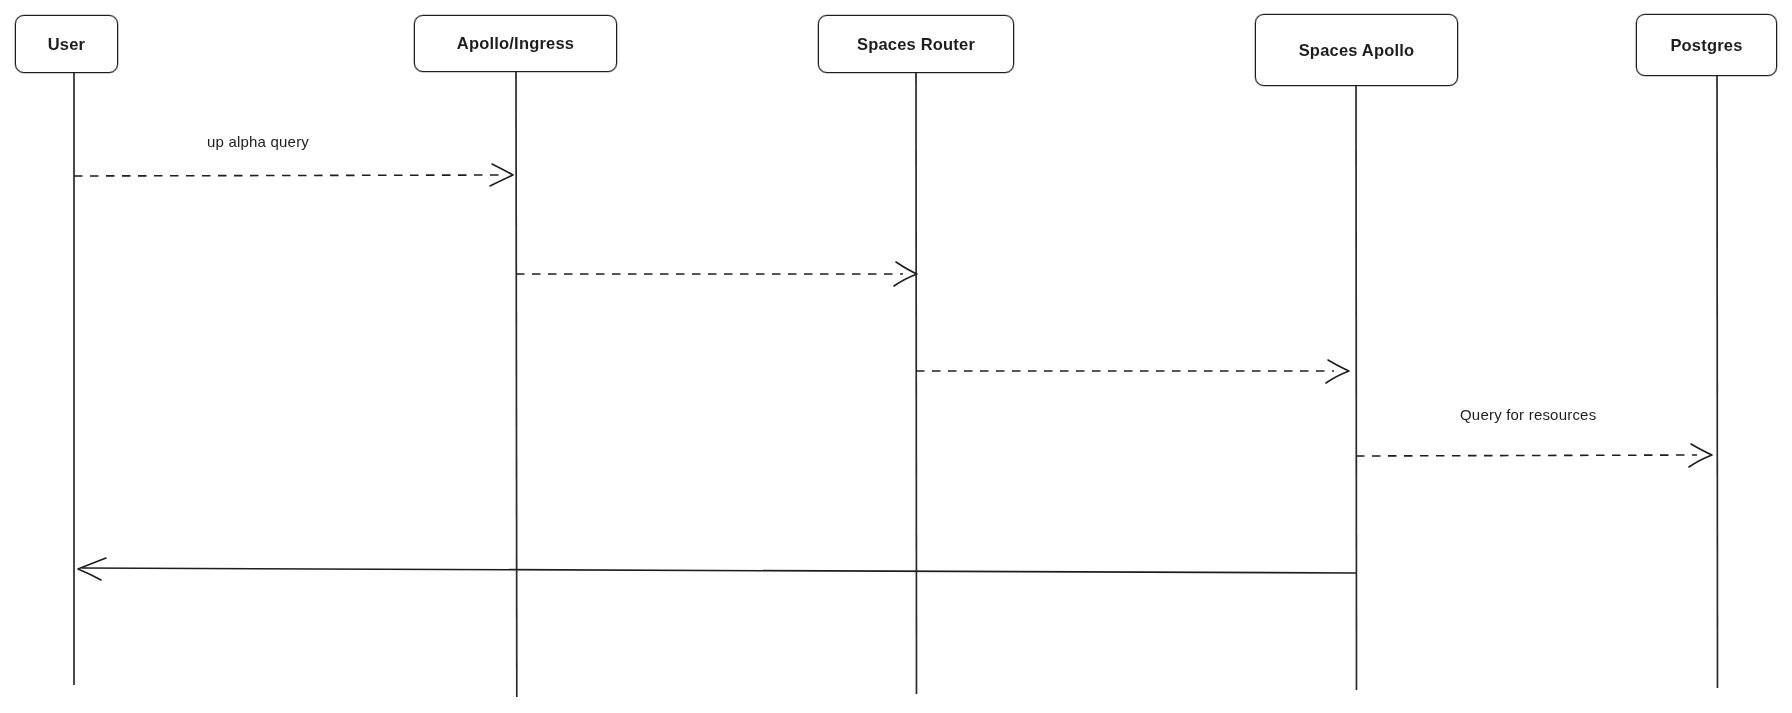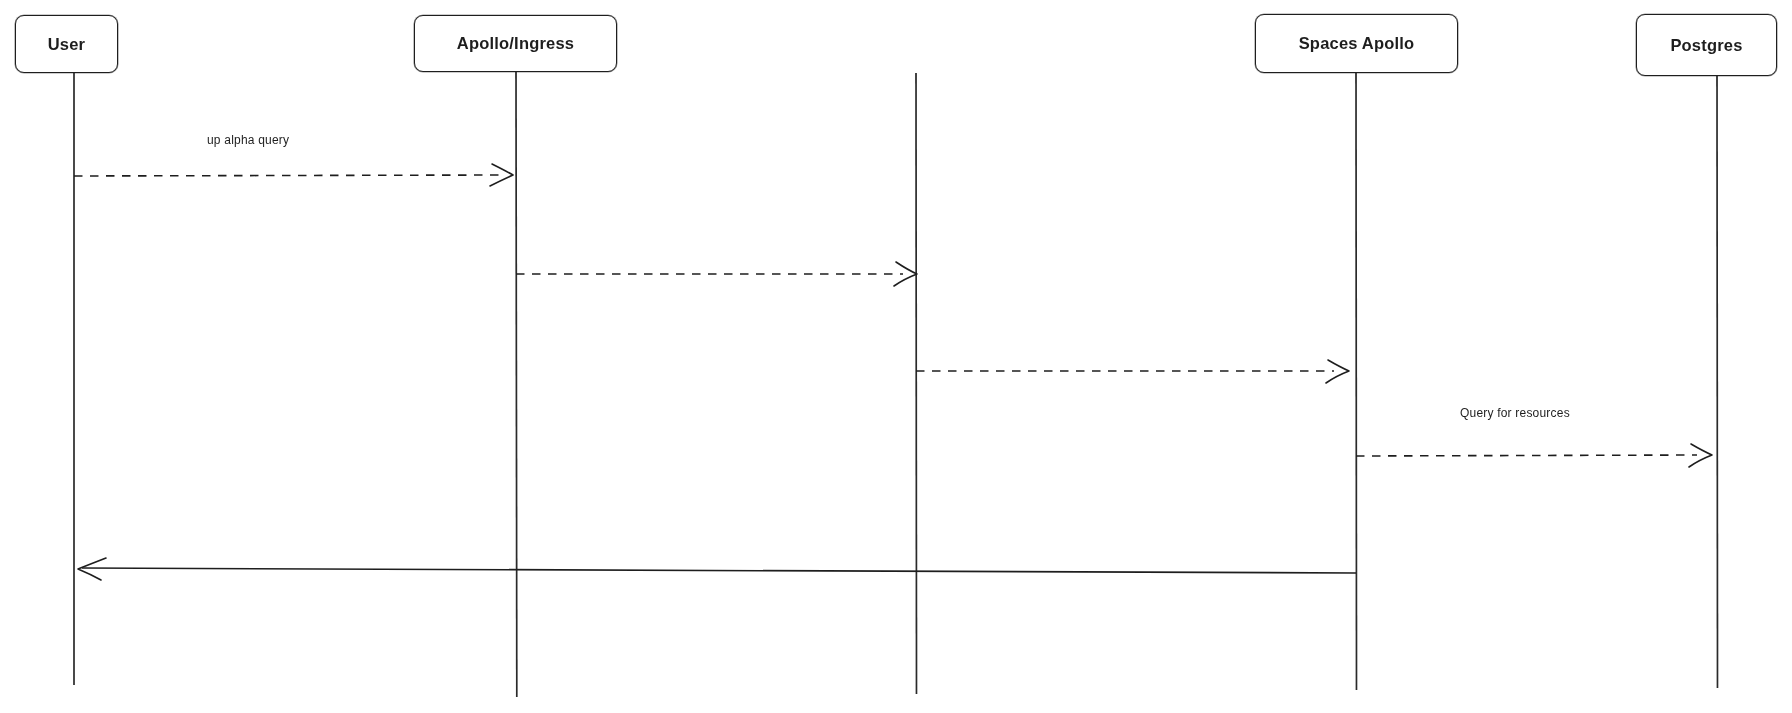--- a/index.html
+++ b/index.html
@@ -33,21 +33,21 @@
     box-shadow: 0 0 0 0.6px rgba(30,30,30,0.45);
     font-weight: bold;
   }
   .actor-box span {
     font-size: 16.5px;
     letter-spacing: 0.2px;
     white-space: nowrap;
   }
   .msg-label {
     position: absolute;
-    font-size: 12px;
+    font-size: 15px;
     letter-spacing: 0.2px;
     white-space: nowrap;
   }
   .lifeline {
     stroke: #2a2a2a;
     stroke-width: 1.7;
     fill: none;
   }
   .msg-line {
     stroke: #1e1e1e;
@@ -95,22 +95,25 @@
   </svg>
 
   <div class="actor-box" style="left:15px; top:15px; width:103px; height:58px;">
     <span>User</span>
   </div>
 
   <div class="actor-box" style="left:414px; top:15px; width:203px; height:57px;">
     <span>Apollo/Ingress</span>
   </div>
 
+  <div class="actor-box" style="left:818px; top:15px; width:196px; height:58px;">
+    <span>Spaces Router</span>
+  </div>
 
-  <div class="actor-box" style="left:1255px; top:14px; width:203px; height:59px;">
+  <div class="actor-box" style="left:1255px; top:14px; width:203px; height:72px;">
     <span>Spaces Apollo</span>
   </div>
 
   <div class="actor-box" style="left:1636px; top:14px; width:141px; height:62px;">
     <span>Postgres</span>
   </div>
 
   <div class="msg-label" style="left:207px; top:133px;">up alpha query</div>
 
   <div class="msg-label" style="left:1460px; top:406px;">Query for resources</div>

